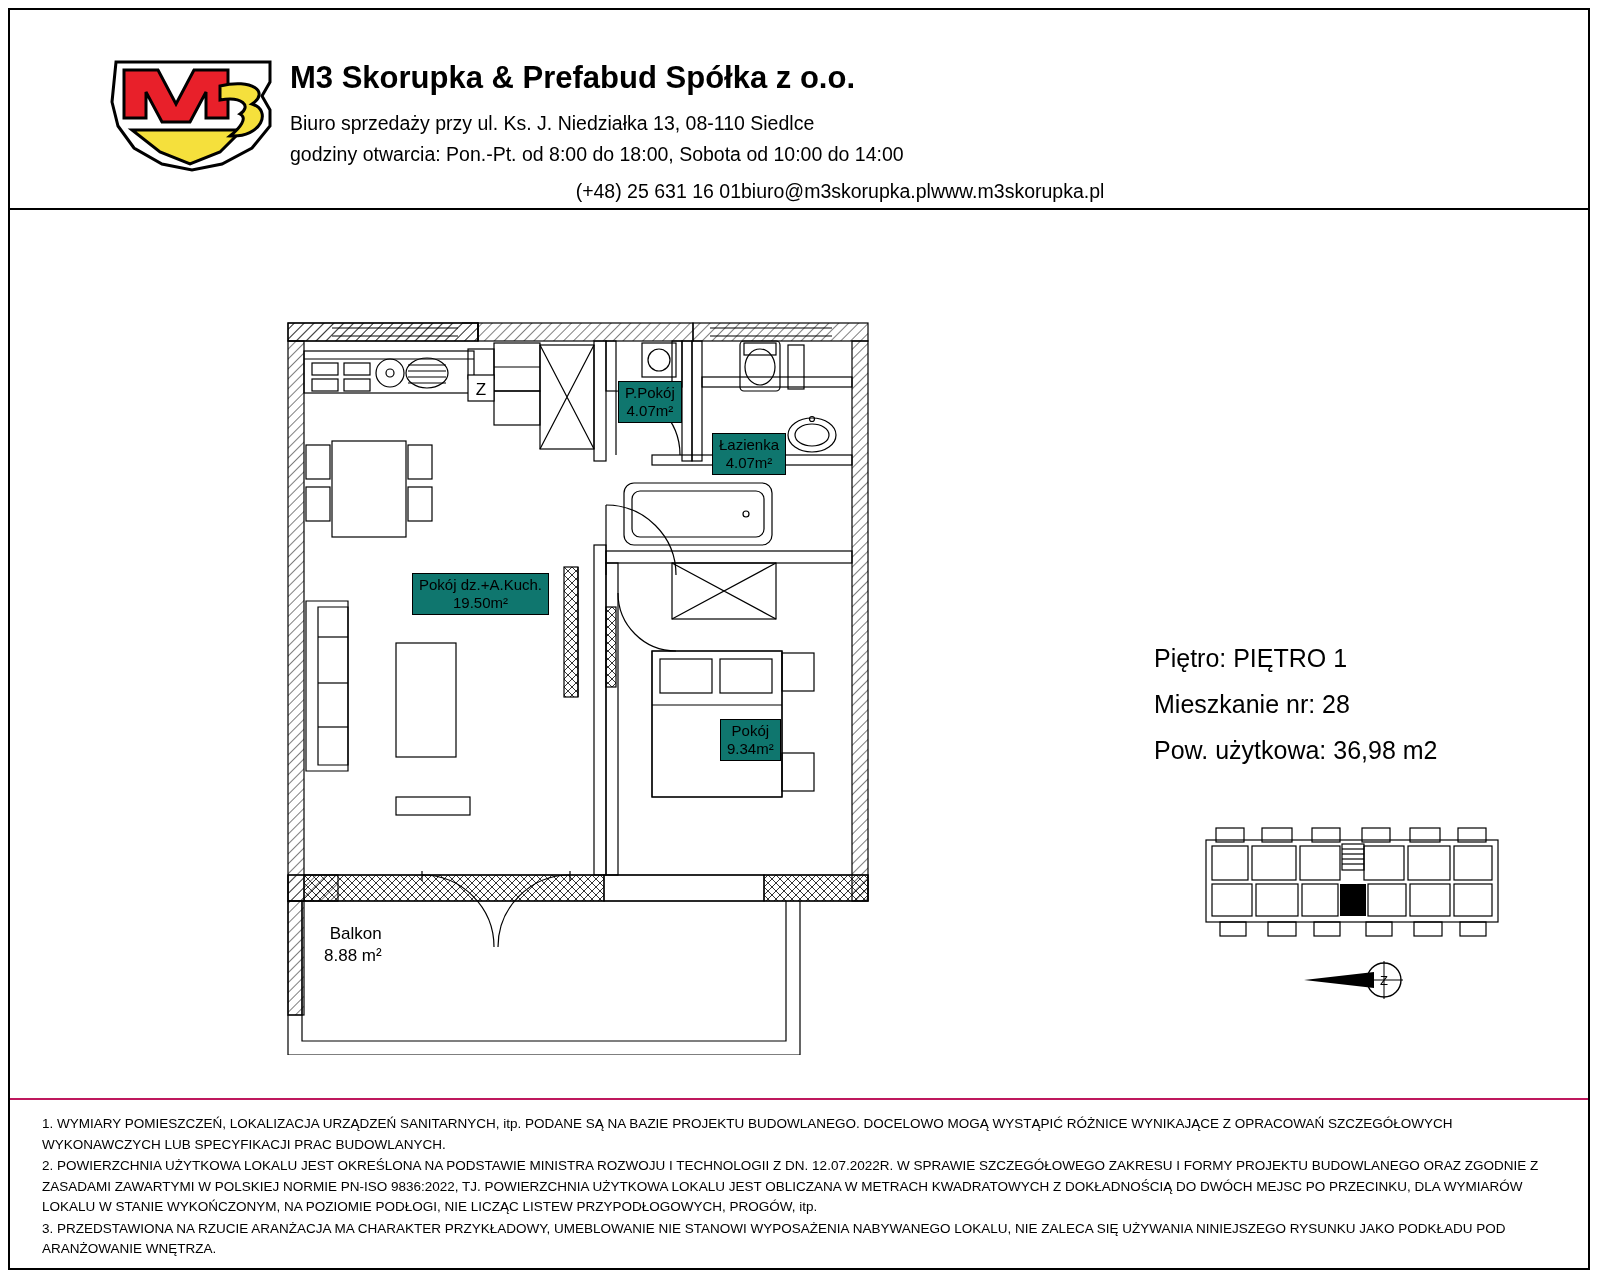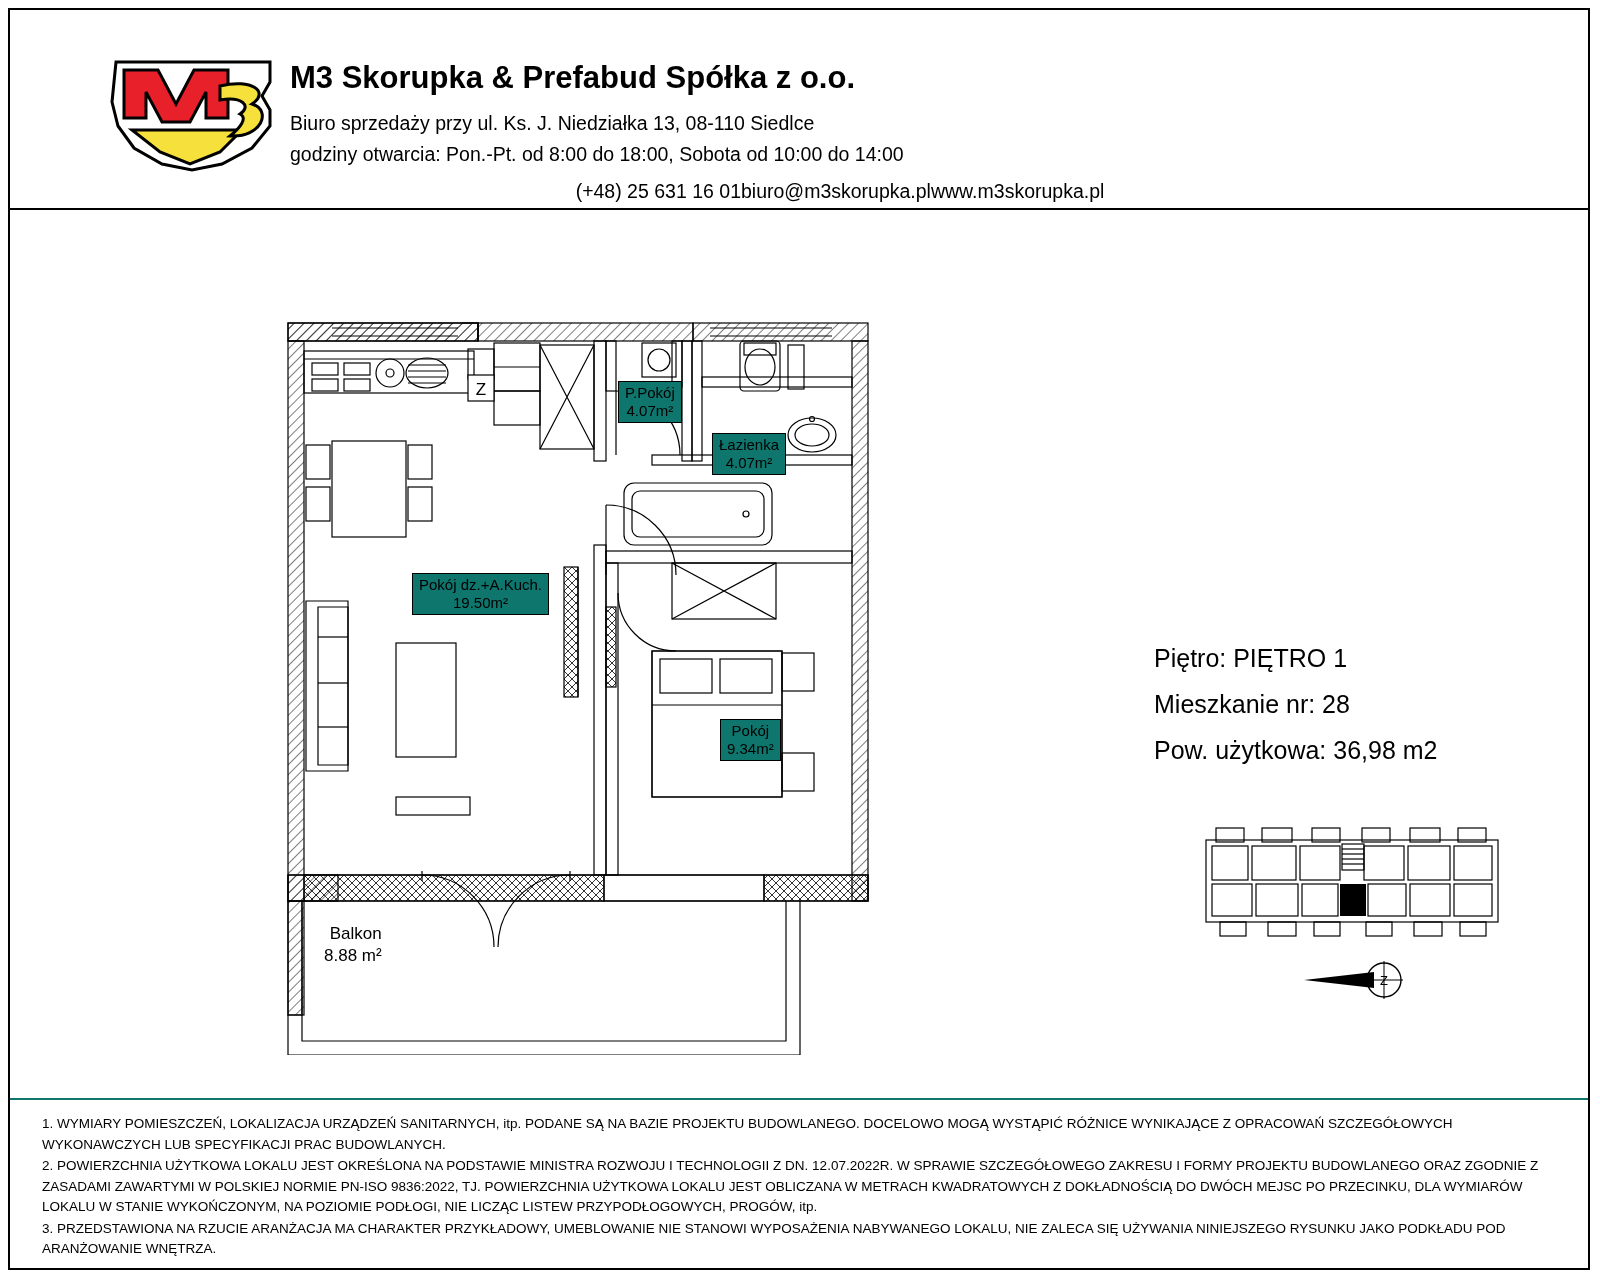--- a/index.html
+++ b/index.html
@@ -138,21 +138,21 @@
     text-align: right;
   }
 
   
   .notes {
     position: absolute;
     left: 0;
     bottom: 0;
     width: 100%;
     height: 170px;
-    border-top: 2px solid #0f766e;
+    border-top: 2px solid #be185d;
     box-sizing: border-box;
     padding: 14px 30px 0 32px;
     font-size: 13.5px;
     line-height: 20.5px;
   }
   .notes p { margin: 0 0 1px 0; }
 </style>
 </head>
 <body>
 

